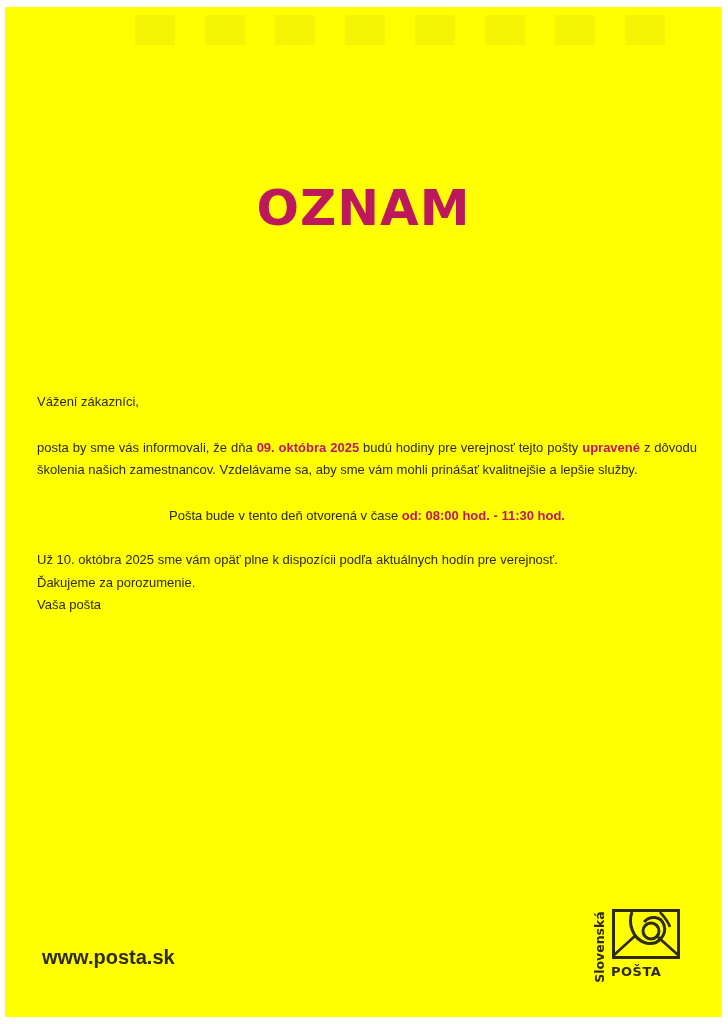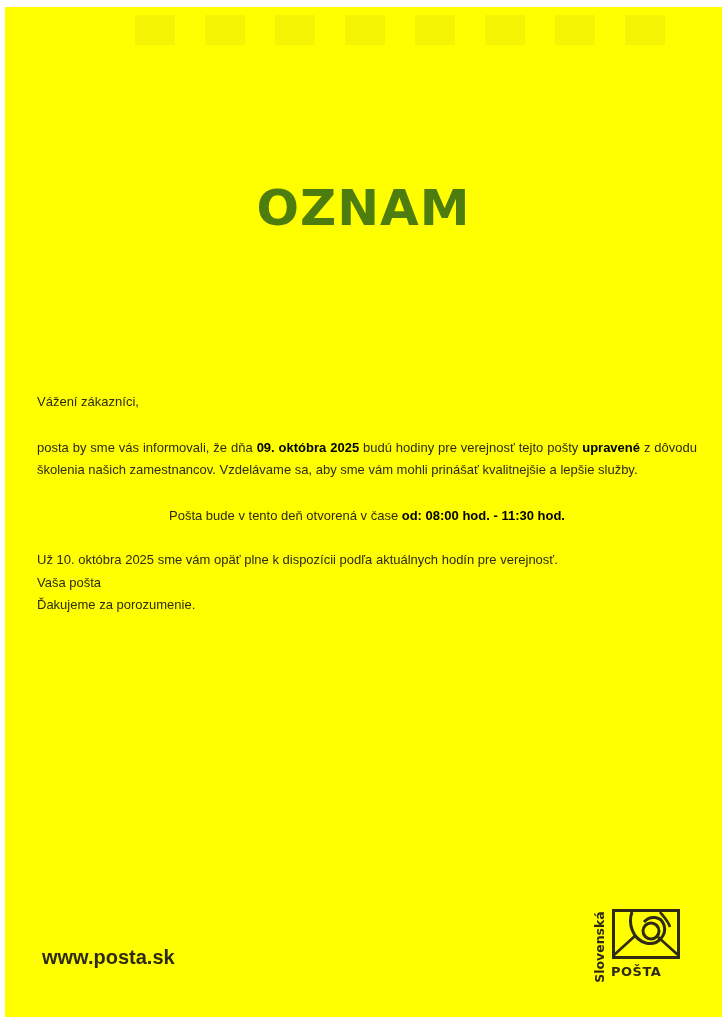--- a/index.html
+++ b/index.html
@@ -22,37 +22,37 @@
       background: repeating-linear-gradient(90deg, #444 0 40px, transparent 40px 70px);
     }
     .title {
       position: absolute;
       left: 0; right: 0; top: 172px;
       text-align: center;
       font-family: "DejaVu Sans", "Liberation Sans", sans-serif;
       font-weight: bold;
       font-size: 50px;
       letter-spacing: 1px;
-      color: #4d7c0f;
+      color: #be185d;
     }
     .body-text {
       position: absolute;
       left: 32px; top: 384px;
       width: 660px;
       font-family: "Liberation Sans", "DejaVu Sans", sans-serif;
       font-size: 13px;
       line-height: 22.5px;
       color: #2e2b12;
     }
     .body-text p { margin: 0; }
     .greeting { margin-bottom: 23px !important; }
     .para1 { text-align: justify; text-align-last: left; margin-bottom: 23px !important; }
     .para2 { margin-bottom: 22px !important; text-align: center; }
     .para4 { margin-bottom: 45px !important; }
-    b { font-weight: bold; color: #000000; }
+    b { font-weight: bold; color: #be185d; }
     .footer {
       position: absolute;
       left: 37px; top: 938px;
       font-family: "Liberation Sans", "DejaVu Sans", sans-serif;
       color: #2e2b12;
       font-size: 15px;
       line-height: 24px;
     }
     .footer .url { font-weight: bold; font-size: 20px; }
     .logo {
@@ -93,22 +93,22 @@
 
   <div class="body-text">
     <p class="greeting">Vážení zákazníci,</p>
 
     <p class="para1"><span>posta by sme vás informovali, že dňa </span><b class="spaced-date"><span>09. októbra 2025</span></b><span> budú hodiny pre verejnosť tejto pošty </span><b>upravené</b><span> z dôvodu školenia našich zamestnancov. Vzdelávame sa, aby sme vám mohli prinášať kvalitnejšie a lepšie služby.</span></p>
 
     <p class="para2"><span>Pošta bude v tento deň otvorená v čase </span><b>od: 08:00 hod. - 11:30 hod.</b></p>
 
     <p>Už 10. októbra 2025 sme vám opäť plne k dispozícii podľa aktuálnych hodín pre verejnosť.</p>
 
+    <p>Ďakujeme za porozumenie.</p>
     <p>Vaša pošta</p>
-    <p>Ďakujeme za porozumenie.</p>
   </div>
 
   <div class="footer">
     <div class="url">www.posta.sk</div>
   </div>
 
   <div class="logo">
     <div class="logo-vertical">
       <span>Slovenská</span>
     </div>

